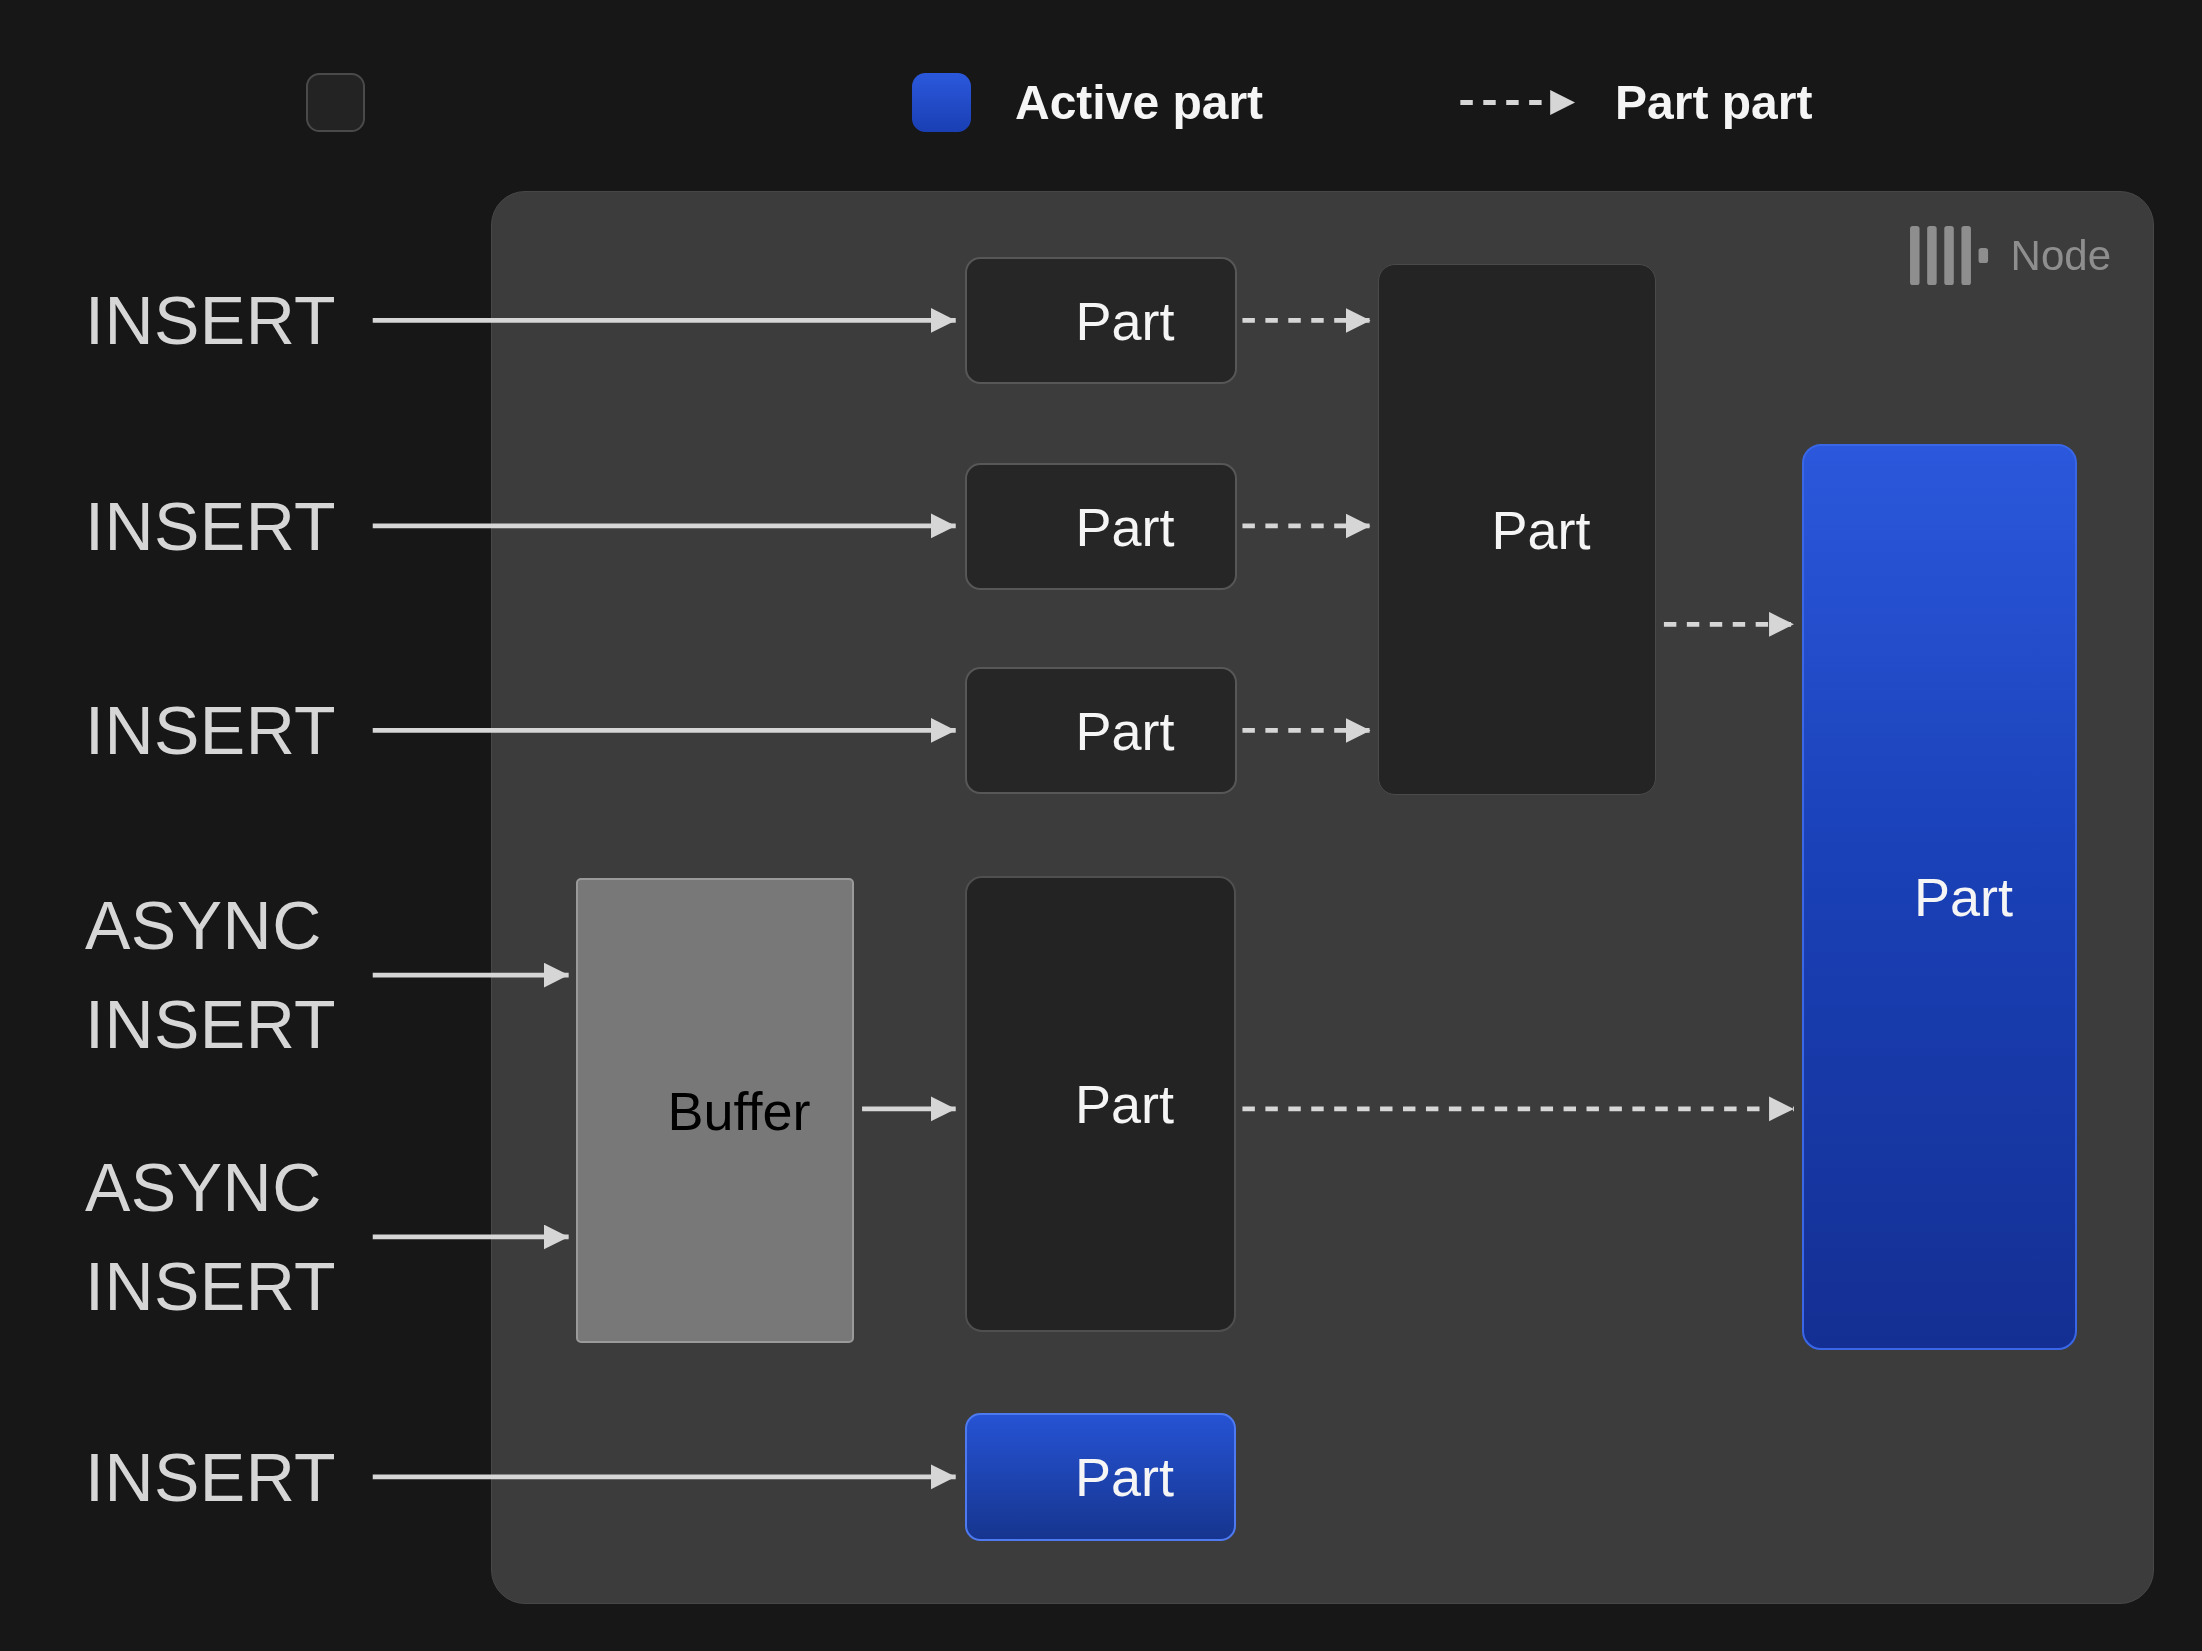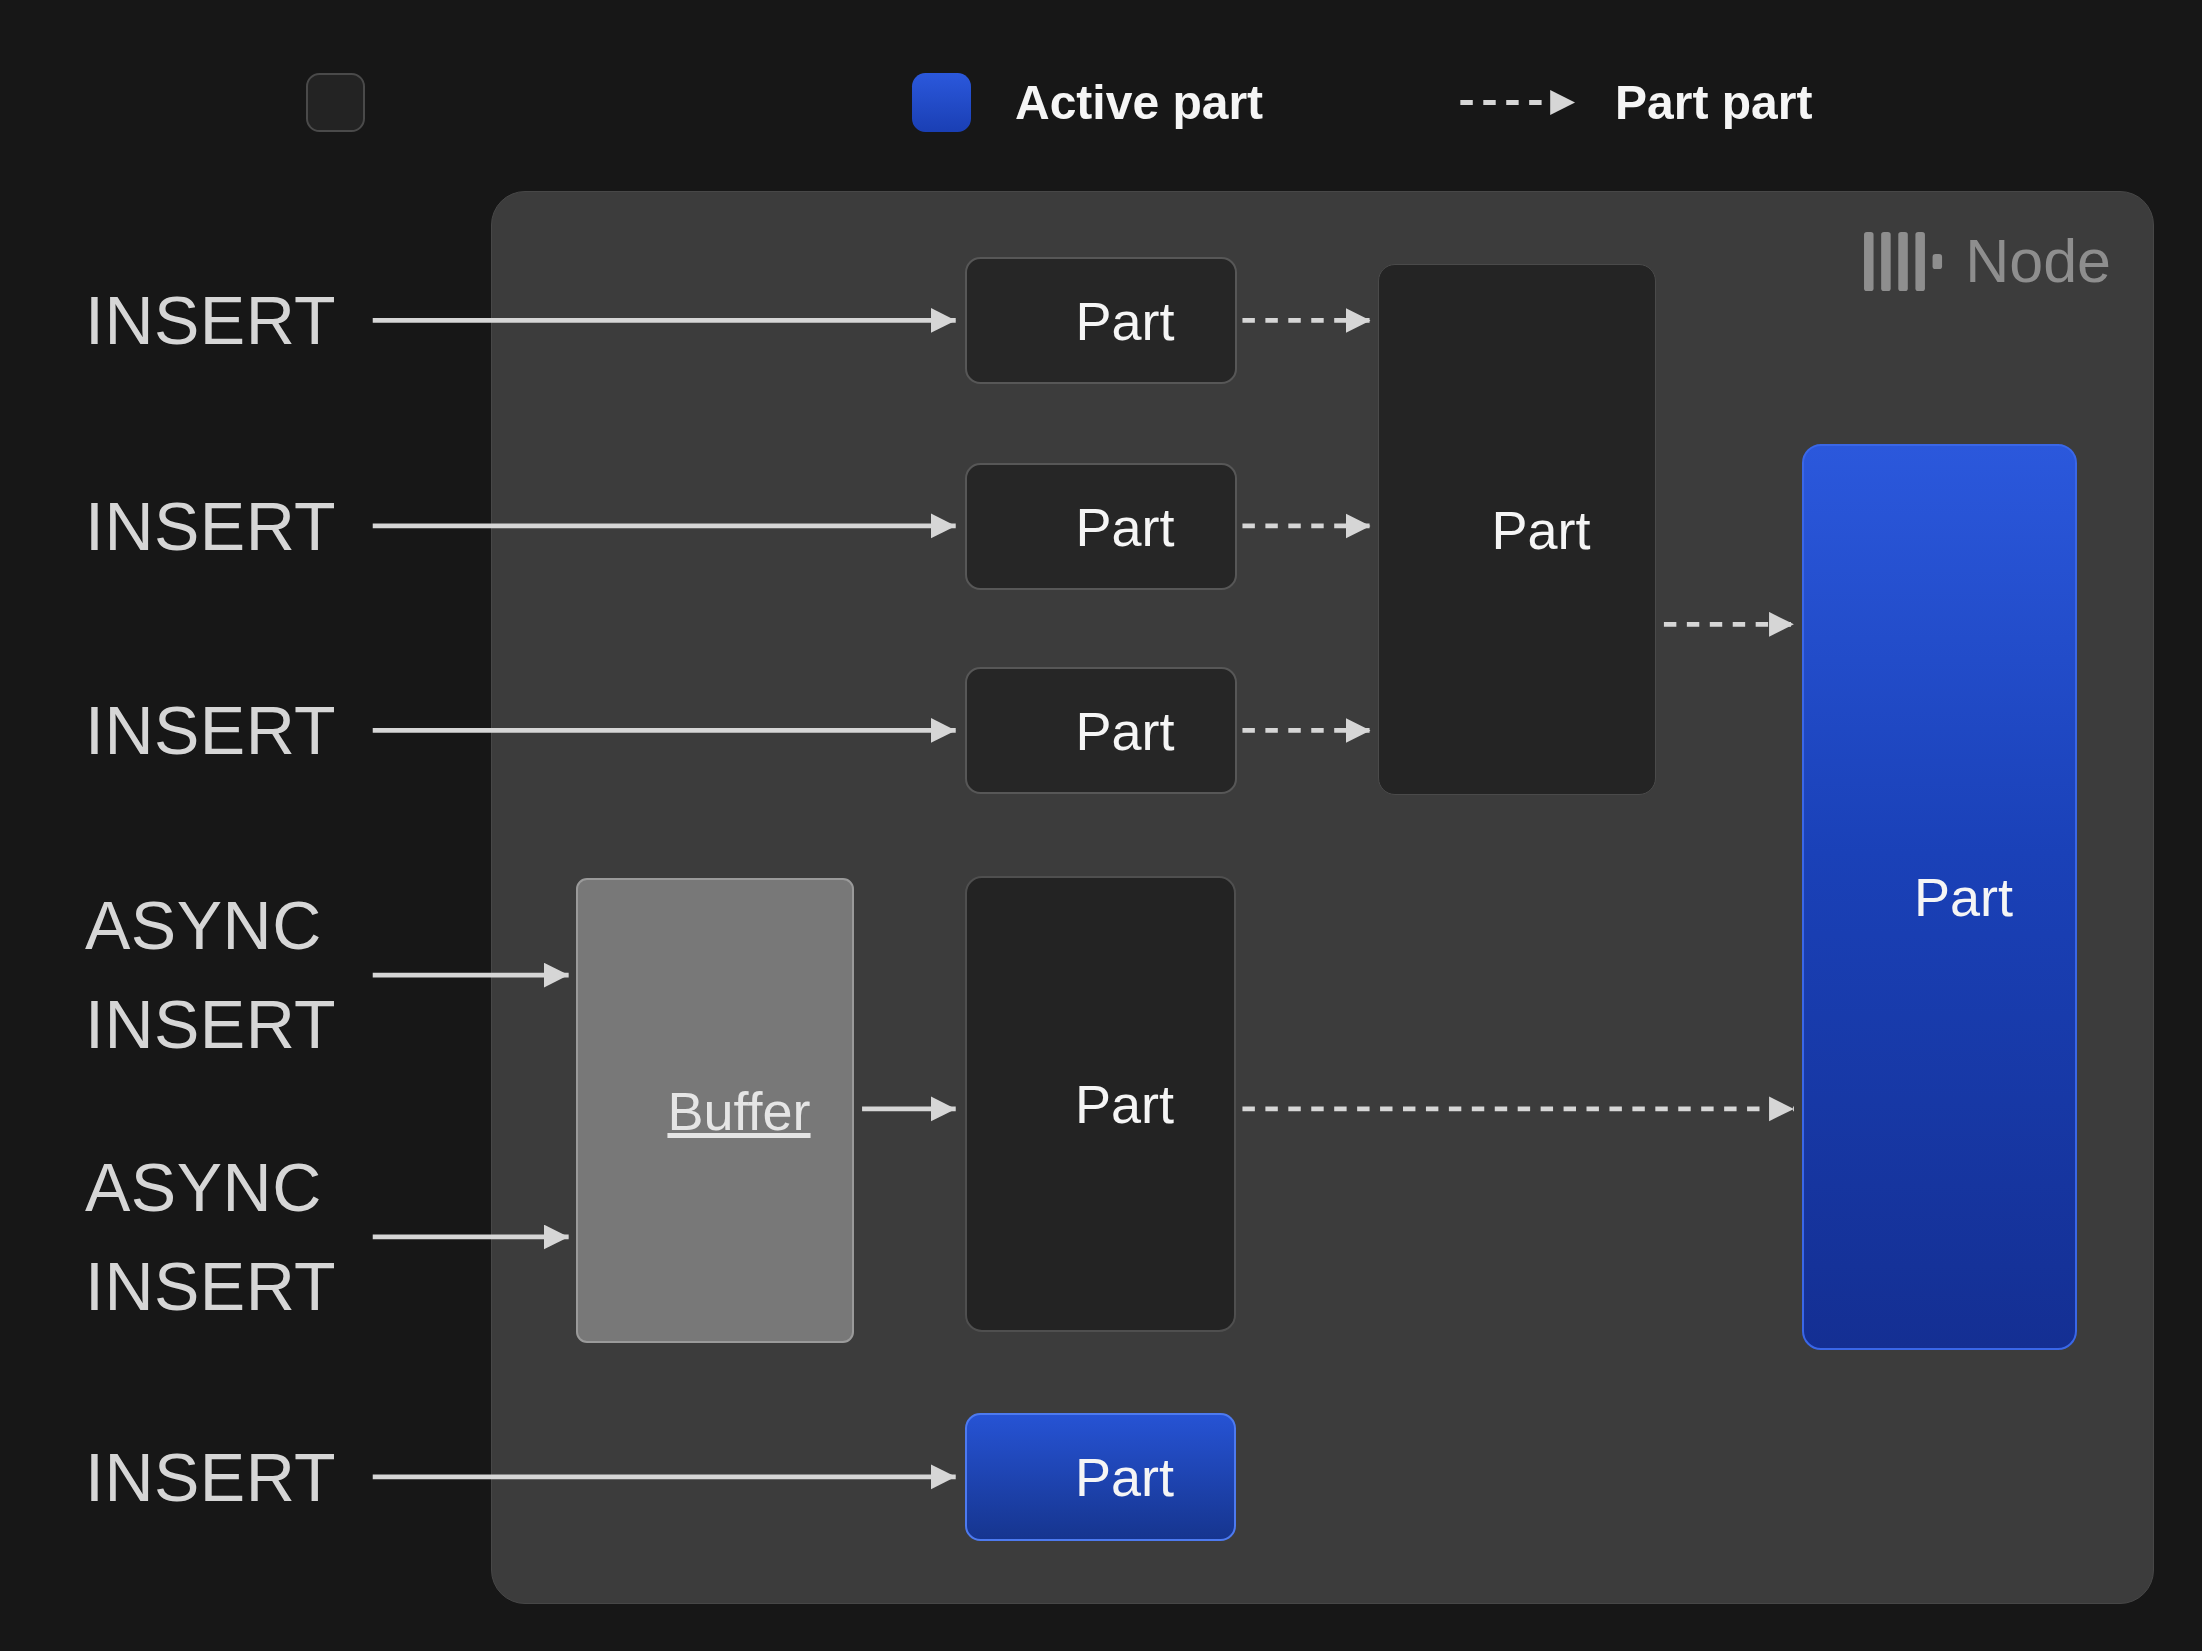--- a/index.html
+++ b/index.html
@@ -48,21 +48,21 @@
   
   .node{
     position:absolute;left:491px;top:191px;width:1663px;height:1413px;
     background:var(--node-bg);
     border:1.9px solid var(--node-border);
     border-radius:34px;
   }
   .node-title{
     position:absolute;top:34px;right:42px;
     display:flex;align-items:center;gap:21px;
-    color:var(--node-title-color);font-size:61px;font-weight:500;
+    color:var(--node-title-color);font-size:42px;font-weight:500;
   }
   .ch-icon{display:flex;align-items:center;}
 
   
   .io-label{
     position:absolute;left:85px;transform:translateY(-50%);
     font-size:68px;font-weight:400;color:var(--text-dim);
     letter-spacing:0.5px;white-space:pre-line;line-height:1.45;
   }
 
@@ -73,22 +73,22 @@
     border-radius:15.3px;
     padding-left:48px;
   }
   .part-inactive{background:var(--part-bg);border:2.9px solid var(--part-border);}
   .part-small{left:965px;width:272px;height:127px;}
   .part-merge{left:1378px;top:264px;width:278px;height:531px;
     background:var(--merge-part-bg);border:1.9px solid var(--merge-part-border);border-radius:17px;}
   .part-tall{left:965px;top:876px;width:271px;height:456px;
     background:#232323;border:2.9px solid #4f4f4f;border-radius:17px;}
   .buffer{left:576px;top:878px;width:278px;height:465px;
-    background:var(--buffer-bg);border:2.9px solid var(--buffer-border);border-radius:11px;
-    color:#e5e5e5;text-decoration:underline;}
+    background:var(--buffer-bg);border:2.9px solid var(--buffer-border);border-radius:5px;
+    color:#000000;}
   .part-active-large{left:1802px;top:444px;width:275px;height:906px;
     background:linear-gradient(180deg,var(--active-top) 0%,#1a41b8 45%,var(--active-bottom) 100%);
     border:2.9px solid var(--active-border);border-radius:19px;}
   .part-active-bottom{left:965px;top:1413px;width:271px;height:128px;
     background:linear-gradient(180deg,#2653d4,#16358f);
     border:2.9px solid var(--active-border-bright);border-radius:15.3px;}
 
   
   .arrows{position:absolute;left:0;top:0;pointer-events:none;}
   .arrow-solid{stroke:var(--arrow);stroke-width:5;fill:none;}

